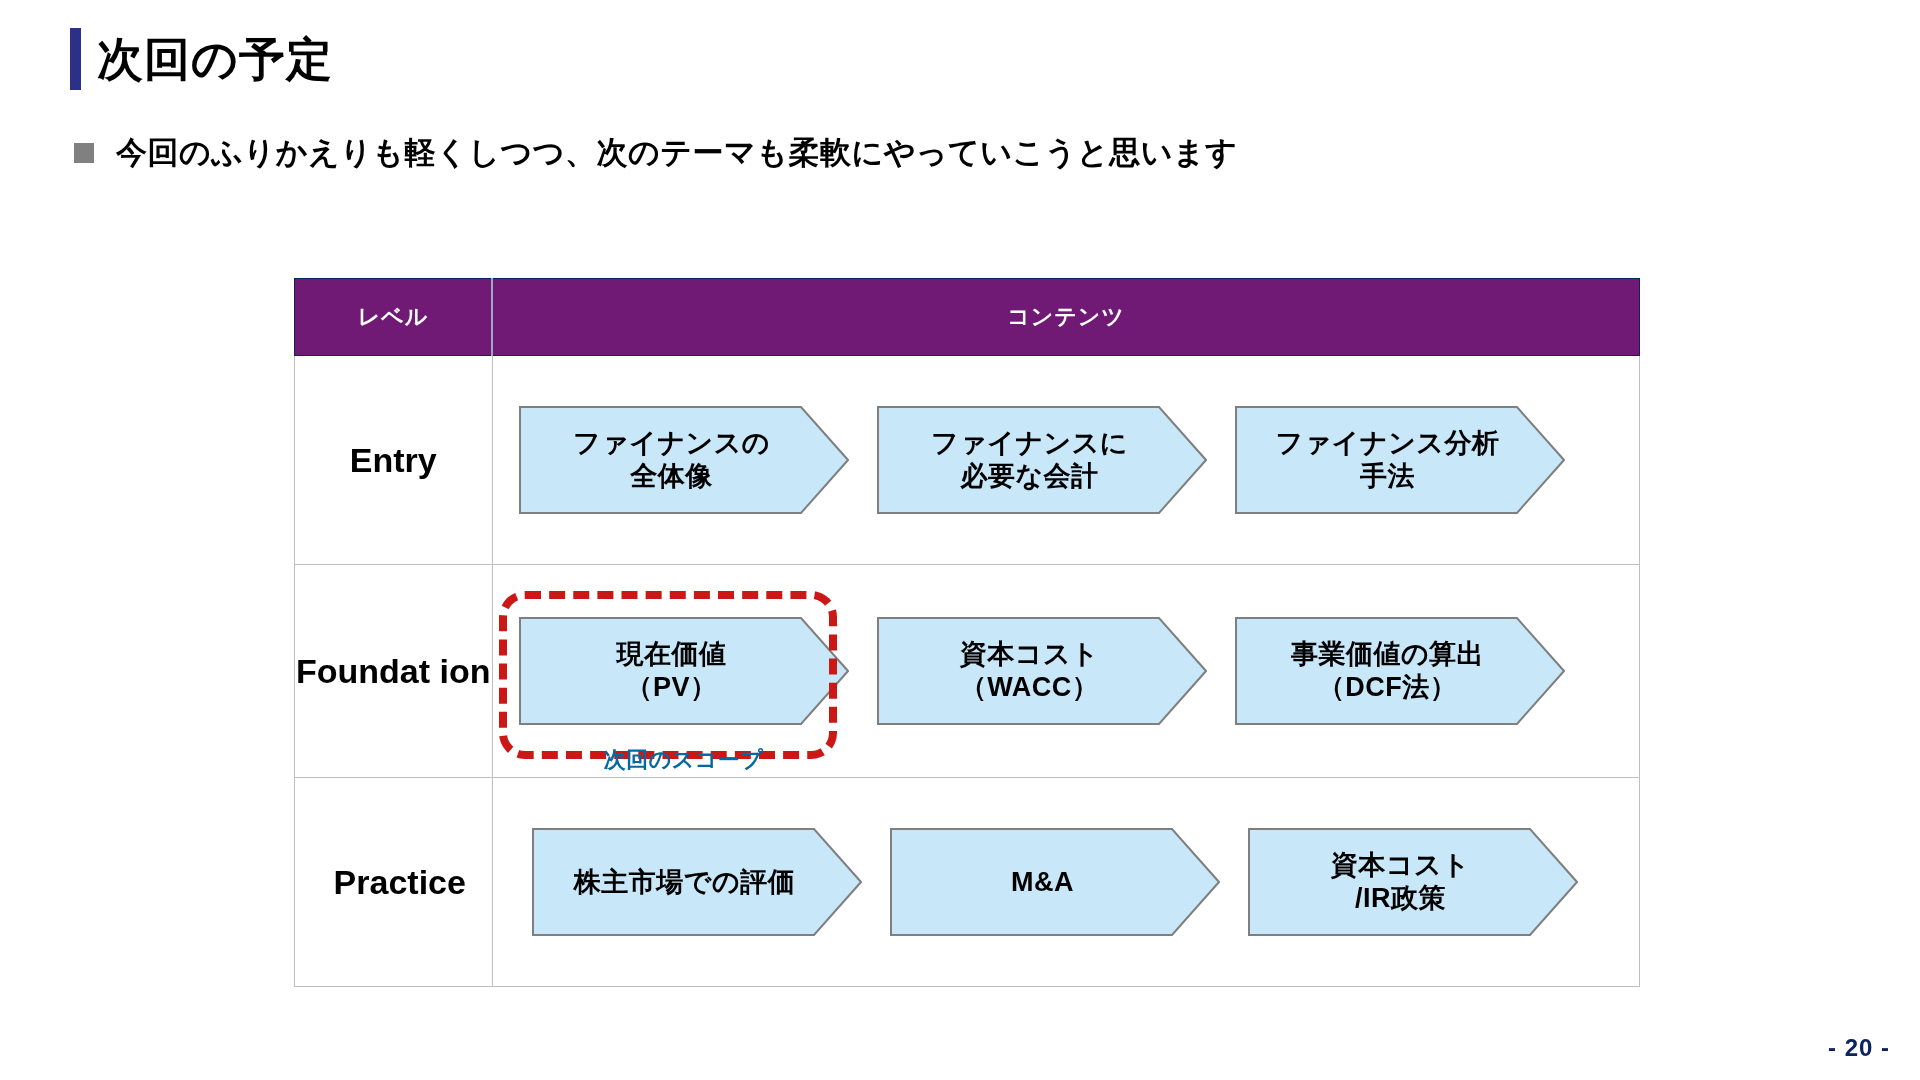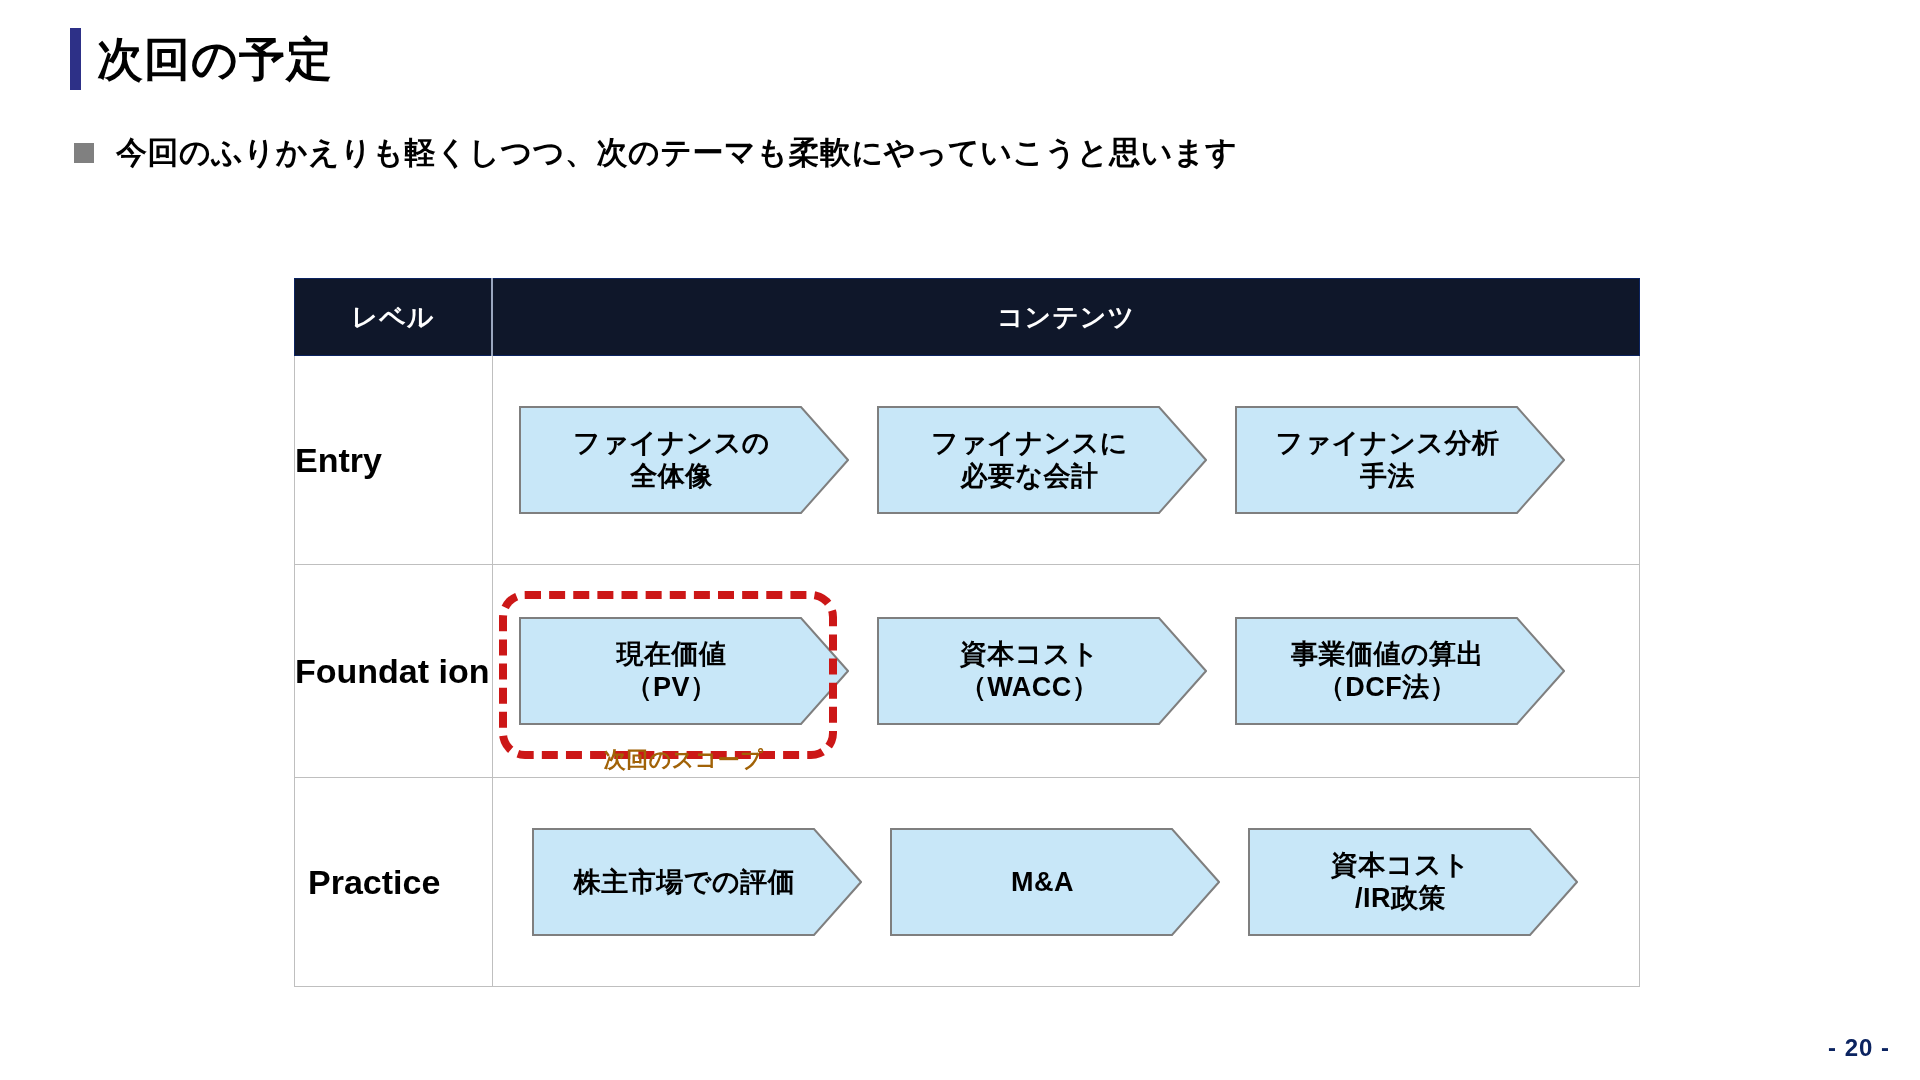--- a/index.html
+++ b/index.html
@@ -61,33 +61,34 @@
     width: 1346px;
     border-collapse: collapse;
     table-layout: fixed;
   }
   .table th, .table td {
     border: 1px solid #bfbfbf;
     padding: 0;
     vertical-align: middle;
   }
   .table thead th {
-    background: #0f172a;
+    background: #701a75;
     color: #ffffff;
-    font-size: 26px;
+    font-size: 22px;
     font-weight: 700;
     height: 76px;
     border-color: #0b2360;
     text-align: center;
     letter-spacing: 1px;
   }
   .table thead th.col-level { width: 196px; border-right: 2px solid #9aa7bf; }
 
   .level-cell {
     width: 196px;
+    text-align: center;
     font-size: 34px;
     font-weight: 700;
     color: #000000;
     line-height: 1.12;
   }
   .content-cell { padding: 0; }
 
   .row-entry .level-cell, .row-entry .content-cell { height: 208px; }
   .row-foundation .level-cell, .row-foundation .content-cell { height: 212px; }
   .row-practice .level-cell, .row-practice .content-cell { height: 208px; padding-left: 13px; }
@@ -136,21 +137,21 @@
     pointer-events: none;
     z-index: 3;
   }
   .highlight-label {
     position: absolute;
     left: 50%;
     transform: translateX(-50%);
     top: 128px;
     font-size: 22px;
     font-weight: 700;
-    color: #a16207;
+    color: #0369a1;
     white-space: nowrap;
     z-index: 4;
     letter-spacing: 0.5px;
   }
 
   
   .page-number {
     position: absolute;
     right: 30px; bottom: 18px;
     font-size: 24px;

